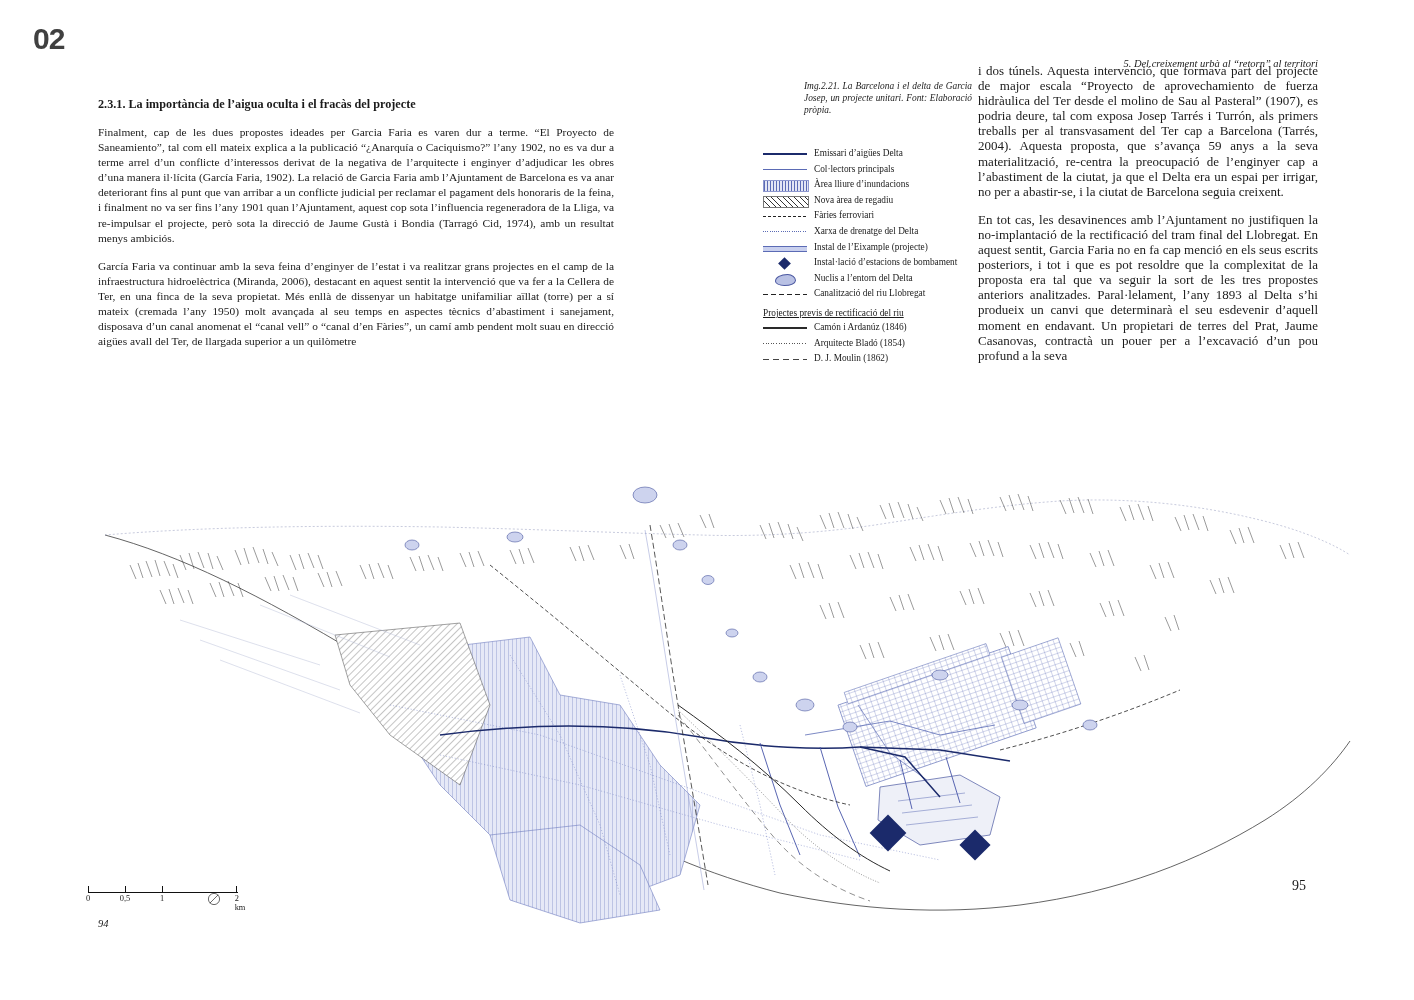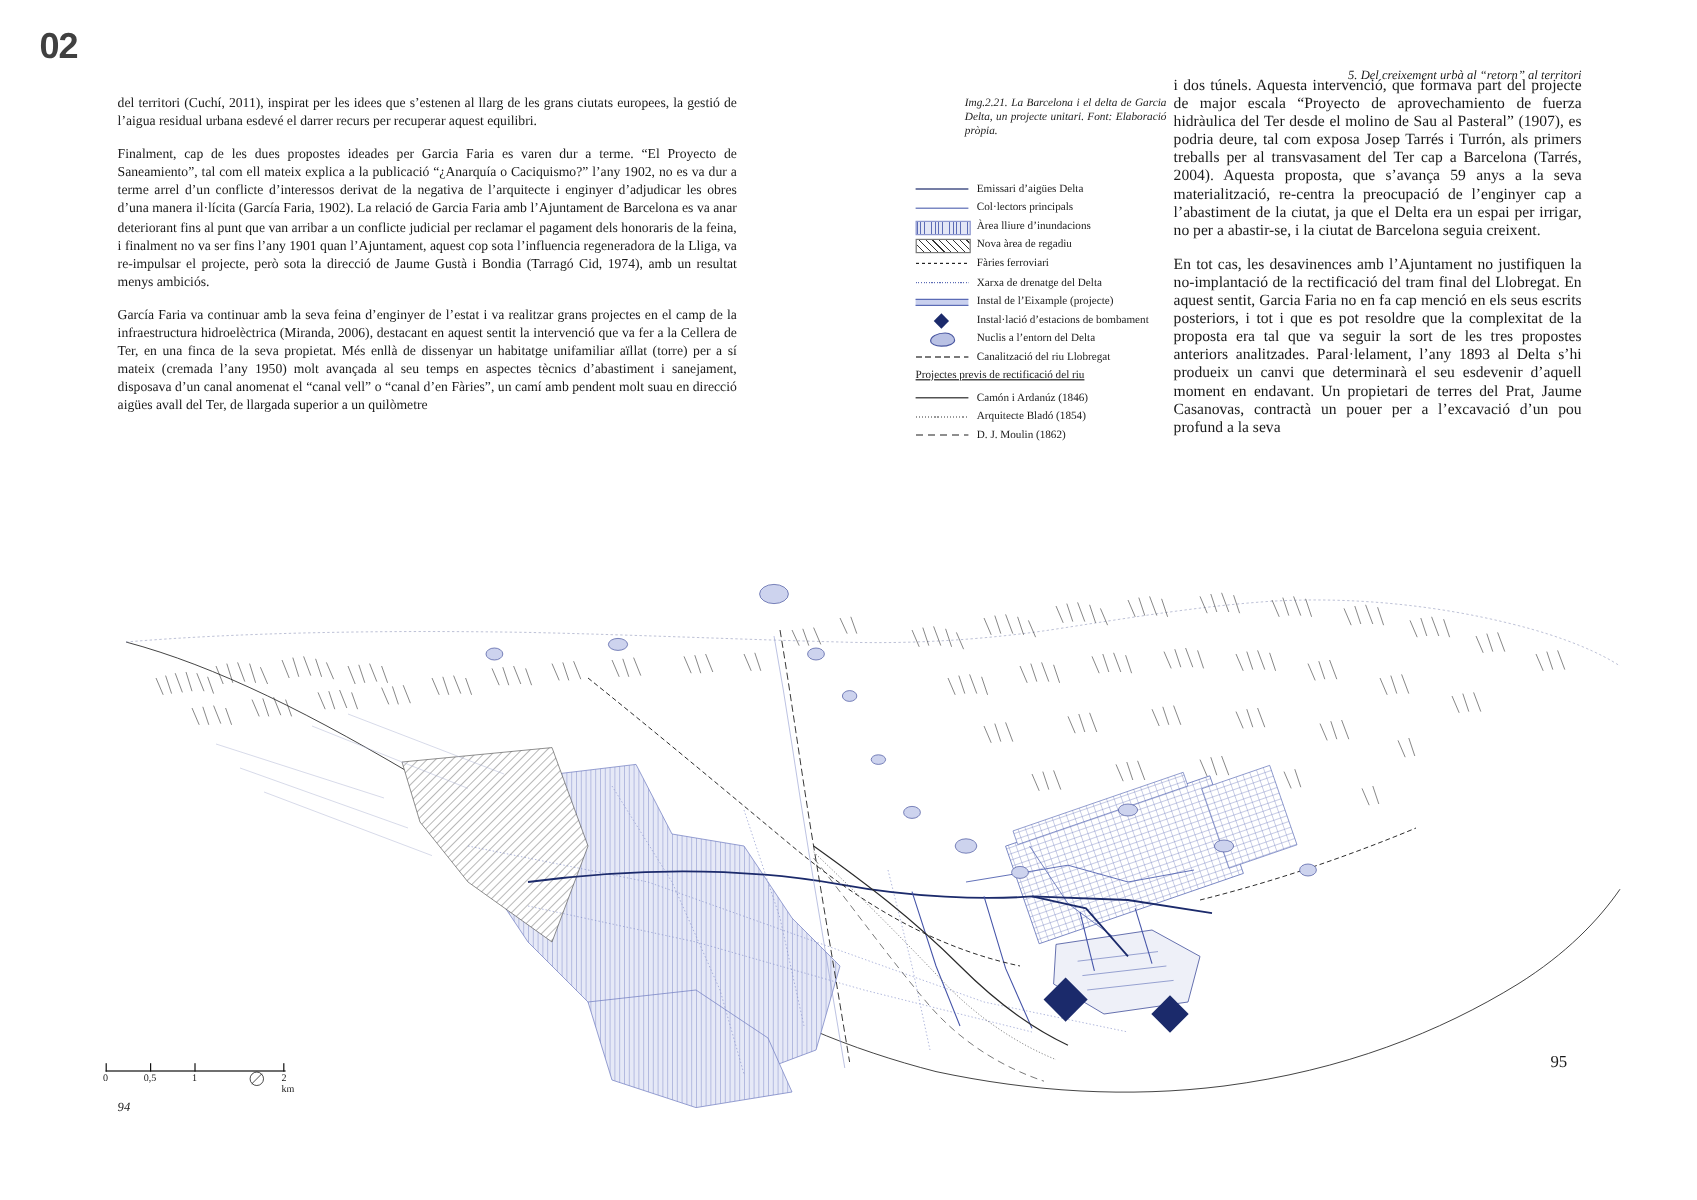--- a/index.html
+++ b/index.html
@@ -50,21 +50,21 @@
   .fig-caption{
     position:absolute;left:804px;top:80px;width:168px;
     font-style:italic;font-size:9.4px;line-height:12px;text-align:justify;
   }
 
   
   .legend{
     position:absolute;left:763px;top:148px;width:215px;
     font-size:9.3px;line-height:11px;
   }
-  .legend-row{display:flex;align-items:flex-end;height:15.6px;}
+  .legend-row{display:flex;align-items:flex-start;height:15.6px;}
   .legend-key{width:44px;flex:0 0 44px;height:12px;position:relative;margin-right:7px;}
   .legend-label{flex:1;white-space:nowrap;}
   .legend-subhead{
     font-size:9.3px;text-decoration:underline;margin:4px 0 3px 0;
   }
 
   
   .k-line-dark{position:absolute;top:5px;left:0;width:44px;height:1.6px;background:#1b2a6b;}
   .k-line-mid{position:absolute;top:5.5px;left:0;width:44px;height:1px;background:#5b6bb5;}
   .k-swatch-hatch{position:absolute;top:1px;left:0;width:44px;height:10px;
@@ -115,26 +115,26 @@
 </style>
 </head>
 <body>
 
 <div class="page">
 
   <div class="chapter-num">02</div>
   <div class="running-head">5. Del creixement urbà al “retorn” al territori</div>
 
   <div class="col-left">
-    <p>del territori (Cuchí, 2011), inspirat per les idees que s’estenen al llarg de les grans ciutats europees, la gestió de l’aigua residual urbana esdevé el darrer recurs per recuperar aquest equilibri.</p>
+    <div class="sec-heading">2.3.1. La importància de l’aigua oculta i el fracàs del projecte</div>
     <p>Finalment, cap de les dues propostes ideades per Garcia Faria es varen dur a terme. “El Proyecto de Saneamiento”, tal com ell mateix explica a la publicació “¿Anarquía o Caciquismo?” l’any 1902, no es va dur a terme arrel d’un conflicte d’interessos derivat de la negativa de l’arquitecte i enginyer d’adjudicar les obres d’una manera il·lícita (García Faria, 1902). La relació de Garcia Faria amb l’Ajuntament de Barcelona es va anar deteriorant fins al punt que van arribar a un conflicte judicial per reclamar el pagament dels honoraris de la feina, i finalment no va ser fins l’any 1901 quan l’Ajuntament, aquest cop sota l’influencia regeneradora de la Lliga, va re-impulsar el projecte, però sota la direcció de Jaume Gustà i Bondia (Tarragó Cid, 1974), amb un resultat menys ambiciós.</p>
     <p>García Faria va continuar amb la seva feina d’enginyer de l’estat i va realitzar grans projectes en el camp de la infraestructura hidroelèctrica (Miranda, 2006), destacant en aquest sentit la intervenció que va fer a la Cellera de Ter, en una finca de la seva propietat. Més enllà de dissenyar un habitatge unifamiliar aïllat (torre) per a sí mateix (cremada l’any 1950) molt avançada al seu temps en aspectes tècnics d’abastiment i sanejament, disposava d’un canal anomenat el “canal vell” o “canal d’en Fàries”, un camí amb pendent molt suau en direcció aigües avall del Ter, de llargada superior a un quilòmetre</p>
   </div>
 
-  <div class="fig-caption">Img.2.21. La Barcelona i el delta de Garcia Delta, un projecte unitari. Font: Elaboració pròpia.</div>
+  <div class="fig-caption">Img.2.21. La Barcelona i el delta de Garcia Josep, un projecte unitari. Font: Elaboració pròpia.</div>
 
   <div class="legend">
 
     <div class="legend-row">
       <span class="legend-key">
           <i class="k-line-dark"></i>
         </span>
       <span class="legend-label">Emissari d’aigües Delta</span>
     </div>
 

